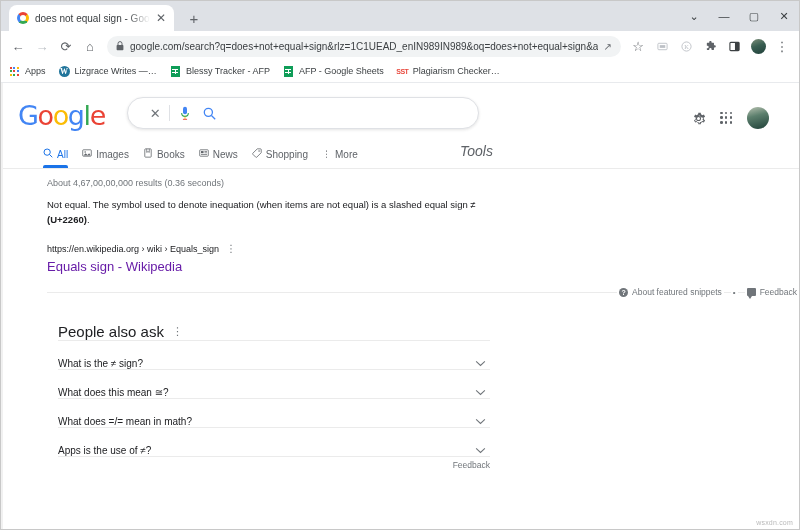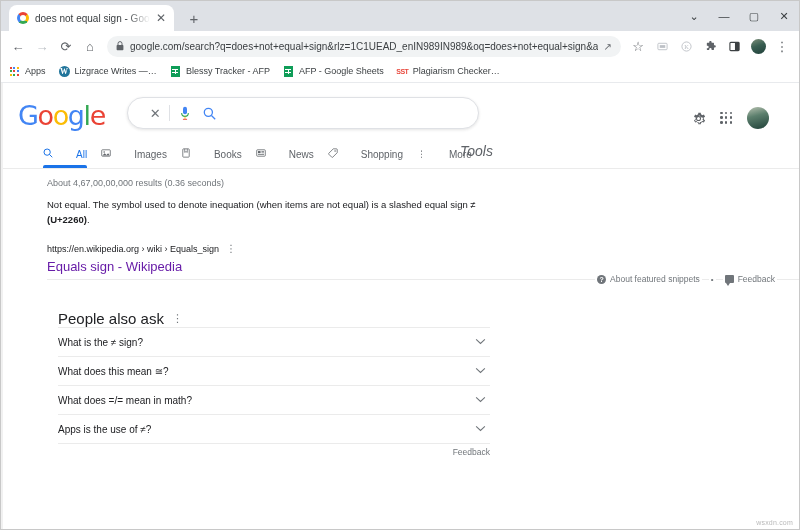--- a/index.html
+++ b/index.html
@@ -286,21 +286,21 @@
     align-items: flex-end;
     padding-left: 42px;
     margin-top: 12px;
     gap: 0;
     position: relative;
     height: 27px;
   }
   .navtab {
     display: flex;
     align-items: center;
-    gap: 23px;
+    gap: 4px;
     font-size: 10px;
     color: #5f6368;
     padding: 0 14px 8px 0;
     cursor: pointer;
     position: relative;
   }
   .navtab:first-child { color: #1a73e8; }
   .navtab .underline {
     position: absolute;
     left: 0; right: 14px; bottom: 0;
@@ -371,21 +371,21 @@
     color: #681da8;
     margin-top: 5px;
     cursor: pointer;
   }
 
   .snip-footer {
     display: flex;
     align-items: center;
     justify-content: flex-end;
     gap: 7px;
-    padding-right: 22px;
+    margin-top: 13px;
     position: relative;
   }
   .snip-footer .rule {
     position: absolute;
     left: 0; right: 0; top: 50%;
     height: 1px; background: #ebebeb;
     z-index: 0;
   }
   .snip-footer > * { position: relative; z-index: 1; background: #fff; }
   .sf-item {
@@ -418,21 +418,21 @@
   }
   .paa-head {
     font-size: 15px; color: #202124;
     display: flex; align-items: center; gap: 8px;
   }
   .paa-dots { color: #70757a; font-size: 11px; cursor: pointer;}
   .paa-item {
     border-top: 1px solid #ebebeb;
     height: 29px;
     display: flex;
-    align-items: center;
+    align-items: flex-end;
     justify-content: space-between;
     font-size: 10px;
     color: #202124;
     cursor: pointer;
   }
   .paa-item:first-of-type { margin-top: 13px; }
   .chev {
     color: #70757a;
     font-size: 9px;
     padding-right: 4px;

